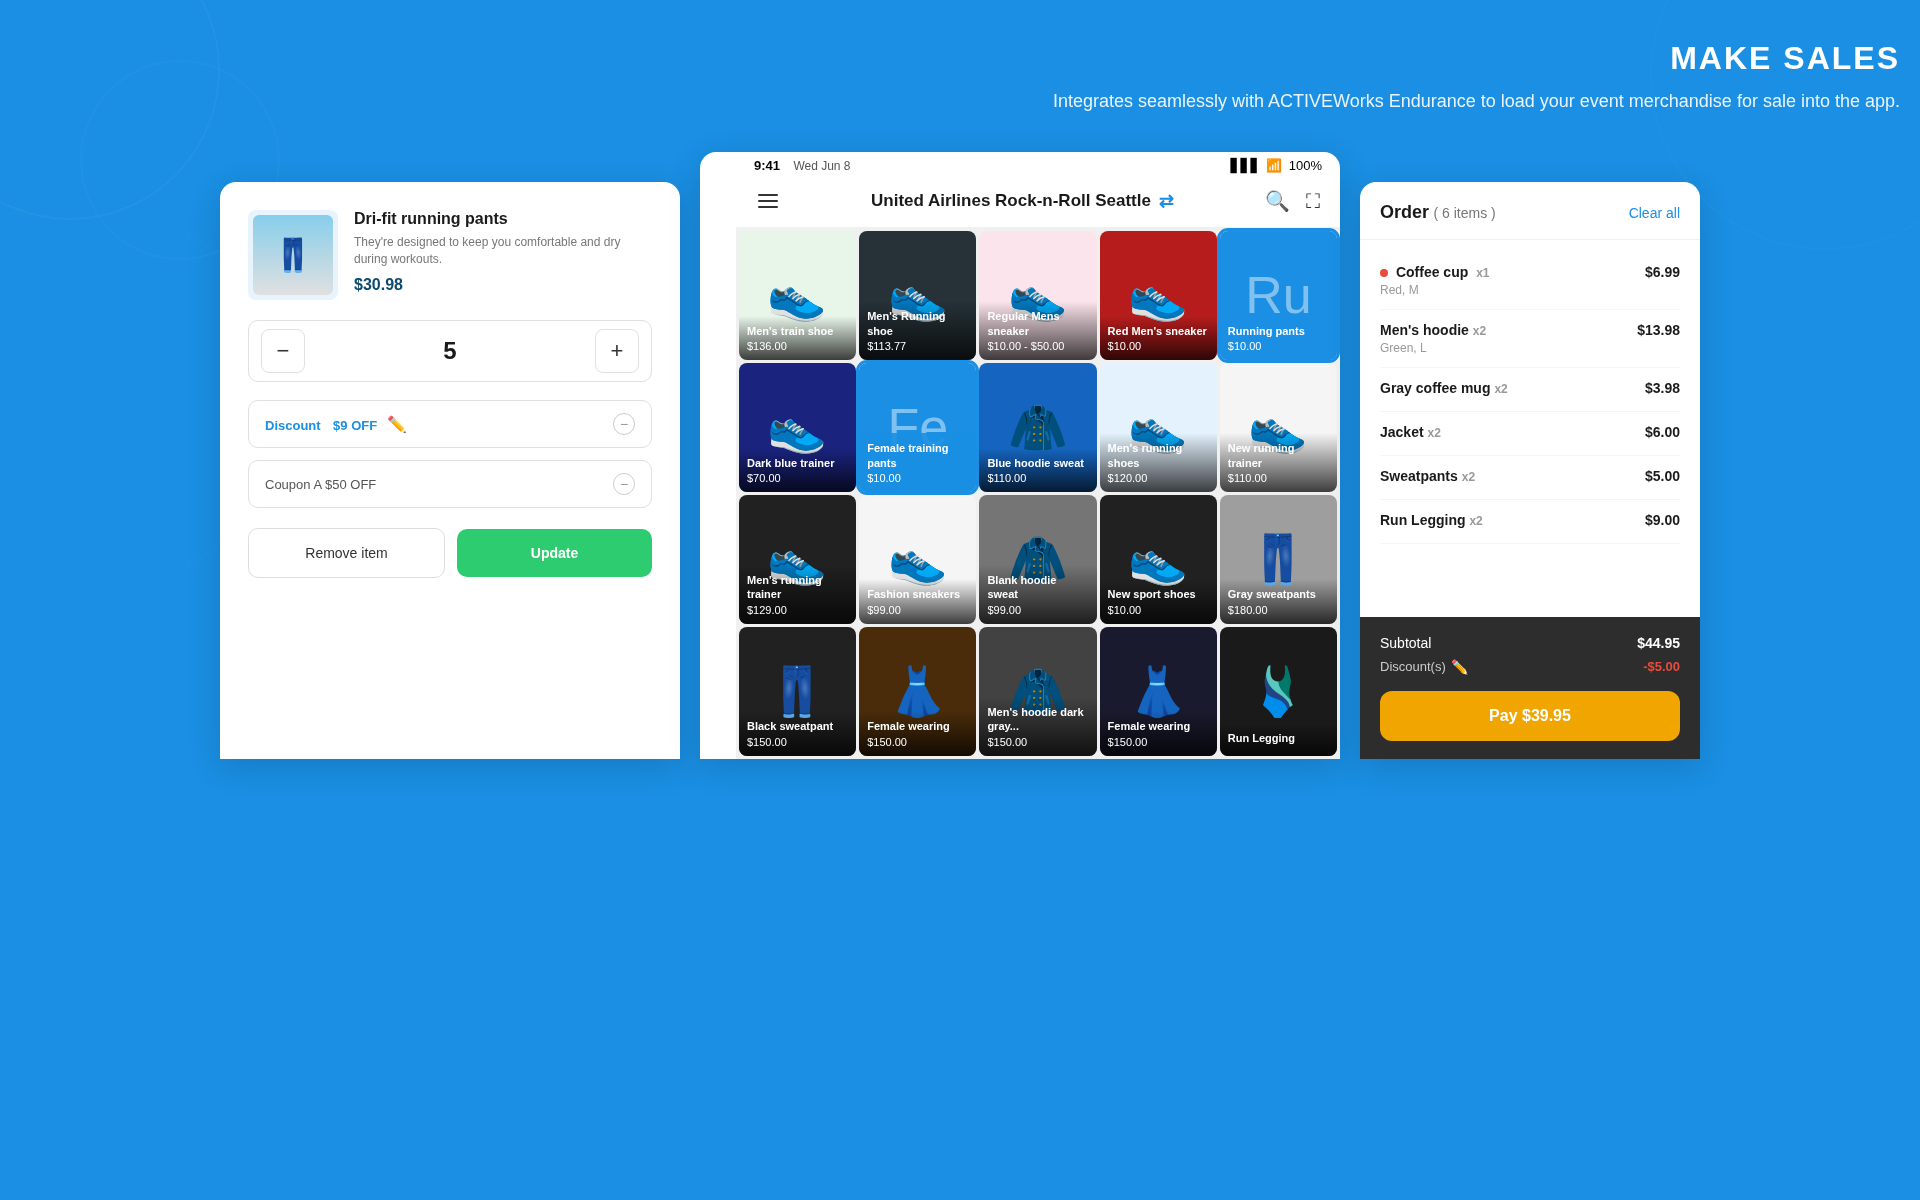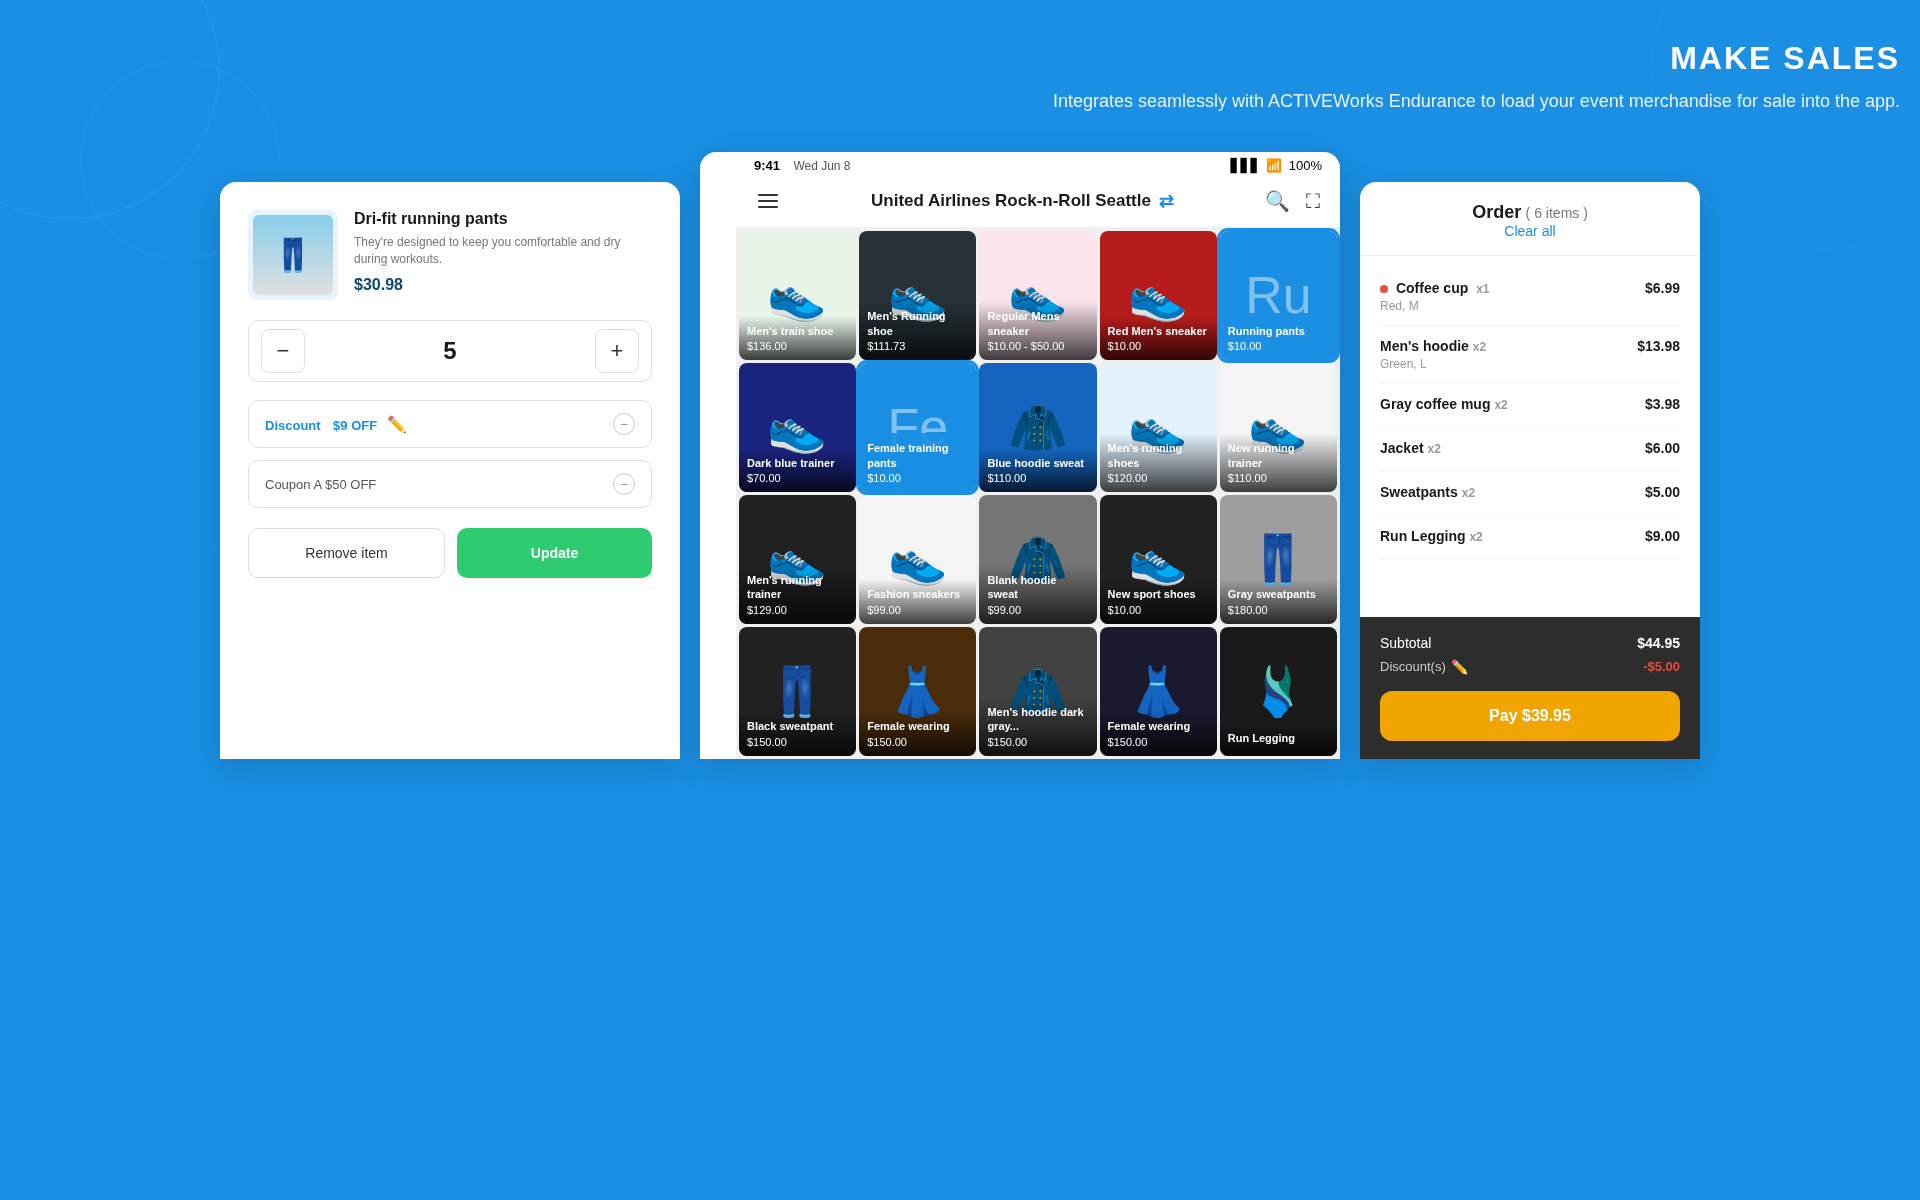--- a/index.html
+++ b/index.html
@@ -172,20 +172,21 @@
       color: #999;
       font-size: 14px;
       cursor: pointer;
     }
 
     
     .action-buttons {
       display: flex;
       gap: 12px;
       margin-top: 20px;
+      align-items: center;
     }
     .btn-remove {
       flex: 1;
       padding: 16px;
       border: 1.5px solid #ddd;
       border-radius: 10px;
       background: white;
       font-size: 14px;
       font-weight: 500;
       color: #333;
@@ -320,21 +321,20 @@
       margin-top: 30px;
       overflow: hidden;
     }
 
     .order-header {
       display: flex;
       align-items: center;
       justify-content: space-between;
       padding: 20px 20px 16px;
       border-bottom: 1px solid #f0f0f0;
-      flex-direction: column;
     }
     .order-title {
       font-size: 18px;
       font-weight: 600;
       color: #1a1a1a;
     }
     .order-count {
       font-size: 14px;
       color: #777;
       font-weight: 400;
@@ -559,21 +559,21 @@
         <div class="product-card-overlay">
           <div class="product-card-name">Men's train shoe</div>
           <div class="product-card-price">$136.00</div>
         </div>
       </div>
 
       <div class="product-card" style="background:#263238;">
         <div class="product-emoji" style="background:#263238;">👟</div>
         <div class="product-card-overlay">
           <div class="product-card-name">Men's Running shoe</div>
-          <div class="product-card-price">$111.73</div>
+          <div class="product-card-price">$113.77</div>
         </div>
       </div>
 
       <div class="product-card" style="background:#fce4ec;">
         <div class="product-emoji">👟</div>
         <div class="product-card-overlay">
           <div class="product-card-name">Regular Mens sneaker</div>
           <div class="product-card-price">$10.00 - $50.00</div>
         </div>
       </div>

